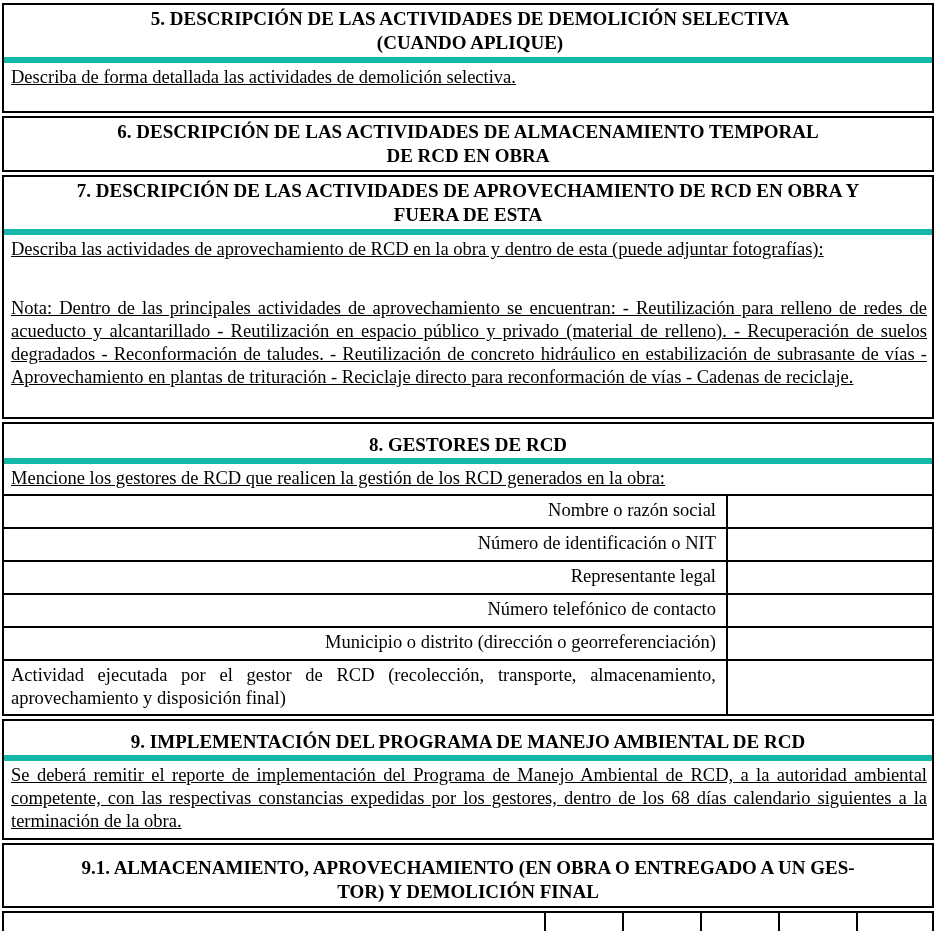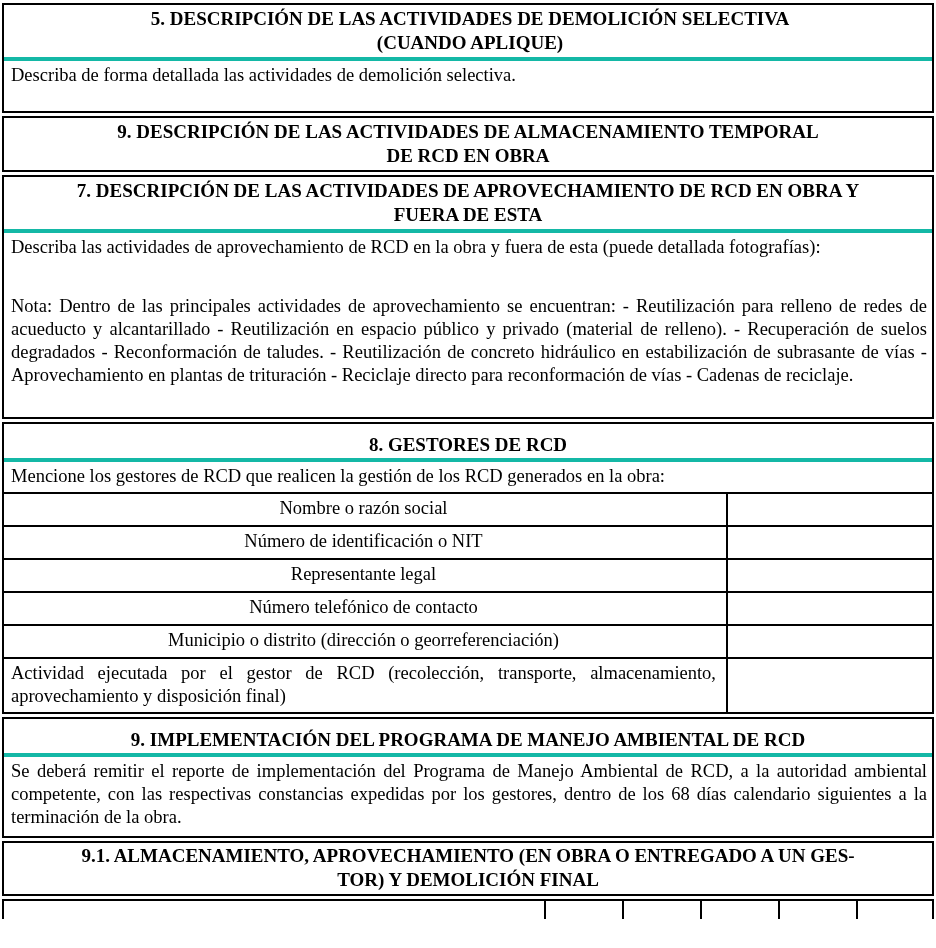--- a/index.html
+++ b/index.html
@@ -20,49 +20,50 @@
     background: #ffffff;
   }
   .sec-title {
     font-weight: bold;
     text-align: center;
     font-size: 19px;
     line-height: 24px;
     padding: 2px 10px;
   }
   .sec-row {
-    border-top: 4px solid #14b8a6;
+    border-top: 6px solid #14b8a6;
     font-size: 18.5px;
     line-height: 23px;
     padding: 3px 5px 4px 7px;
     text-align: justify;
+    text-decoration: underline;
   }
   .t-s5   { min-height: 52px; padding-left: 14px; }
   .b-s5   { min-height: 54px; }
   .t-s6   { min-height: 50px; }
   .b-s6   { min-height: 57px; }
   .t-s7   { min-height: 50px; }
   .b-s7   { min-height: 188px; }
   .t-one  { min-height: 27px; padding-top: 9px; padding-bottom: 1px; }
   .b-intro{ min-height: 31px; }
   .b-s9   { min-height: 83px; }
-  .t-s91  { min-height: 51px; padding-top: 1px; }
+  .t-s91  { min-height: 51px; padding-top: 11px; }
   .note-para { margin-top: 36px; }
   .field-row {
     display: flex;
     align-items: stretch;
     border-top: 2px solid #000000;
   }
   .field-label {
     flex: 1 1 auto;
     font-size: 18.5px;
     line-height: 23px;
     padding: 3px 10px 4px 7px;
     min-height: 31px;
-    text-align: center;
+    text-align: right;
   }
   .field-label.tall { min-height: 53px; text-align: justify; }
   .field-value {
     flex: 0 0 206px;
     border-left: 2px solid #000000;
     background: #ffffff;
   }
   
   .grid-start {
     border: 2px solid #000000;
@@ -84,32 +85,32 @@
   <div class="sec">
     <div class="sec-title t-s5">
       <div>5. DESCRIPCIÓN DE LAS ACTIVIDADES DE DEMOLICIÓN SELECTIVA</div>
       <div>(CUANDO APLIQUE)</div>
     </div>
     <div class="sec-row b-s5">Describa de forma detallada las actividades de demolición selectiva.</div>
   </div>
 
   <div class="sec">
     <div class="sec-title t-s6">
-      <div>9. DESCRIPCIÓN DE LAS ACTIVIDADES DE ALMACENAMIENTO TEMPORAL</div>
+      <div>6. DESCRIPCIÓN DE LAS ACTIVIDADES DE ALMACENAMIENTO TEMPORAL</div>
       <div>DE RCD EN OBRA</div>
     </div>
   </div>
 
   <div class="sec">
     <div class="sec-title t-s7">
       <div>7. DESCRIPCIÓN DE LAS ACTIVIDADES DE APROVECHAMIENTO DE RCD EN OBRA Y</div>
       <div>FUERA DE ESTA</div>
     </div>
     <div class="sec-row b-s7">
-      <div>Describa las actividades de aprovechamiento de RCD en la obra y fuera de esta (puede detallada fotografías):</div>
+      <div>Describa las actividades de aprovechamiento de RCD en la obra y dentro de esta (puede adjuntar fotografías):</div>
       <div class="note-para">Nota: Dentro de las principales actividades de aprovechamiento se encuentran: - Reutilización para relleno de redes de acueducto y alcantarillado - Reutilización en espacio público y privado (material de relleno). - Recuperación de suelos degradados - Reconformación de taludes. - Reutilización de concreto hidráulico en estabilización de subrasante de vías - Aprovechamiento en plantas de trituración - Reciclaje directo para reconformación de vías - Cadenas de reciclaje.</div>
     </div>
   </div>
 
   <div class="sec">
     <div class="sec-title t-one">8. GESTORES DE RCD</div>
     <div class="sec-row b-intro">Mencione los gestores de RCD que realicen la gestión de los RCD generados en la obra:</div>
 
     <div class="field-row">
       <div class="field-label">Nombre o razón social</div>

